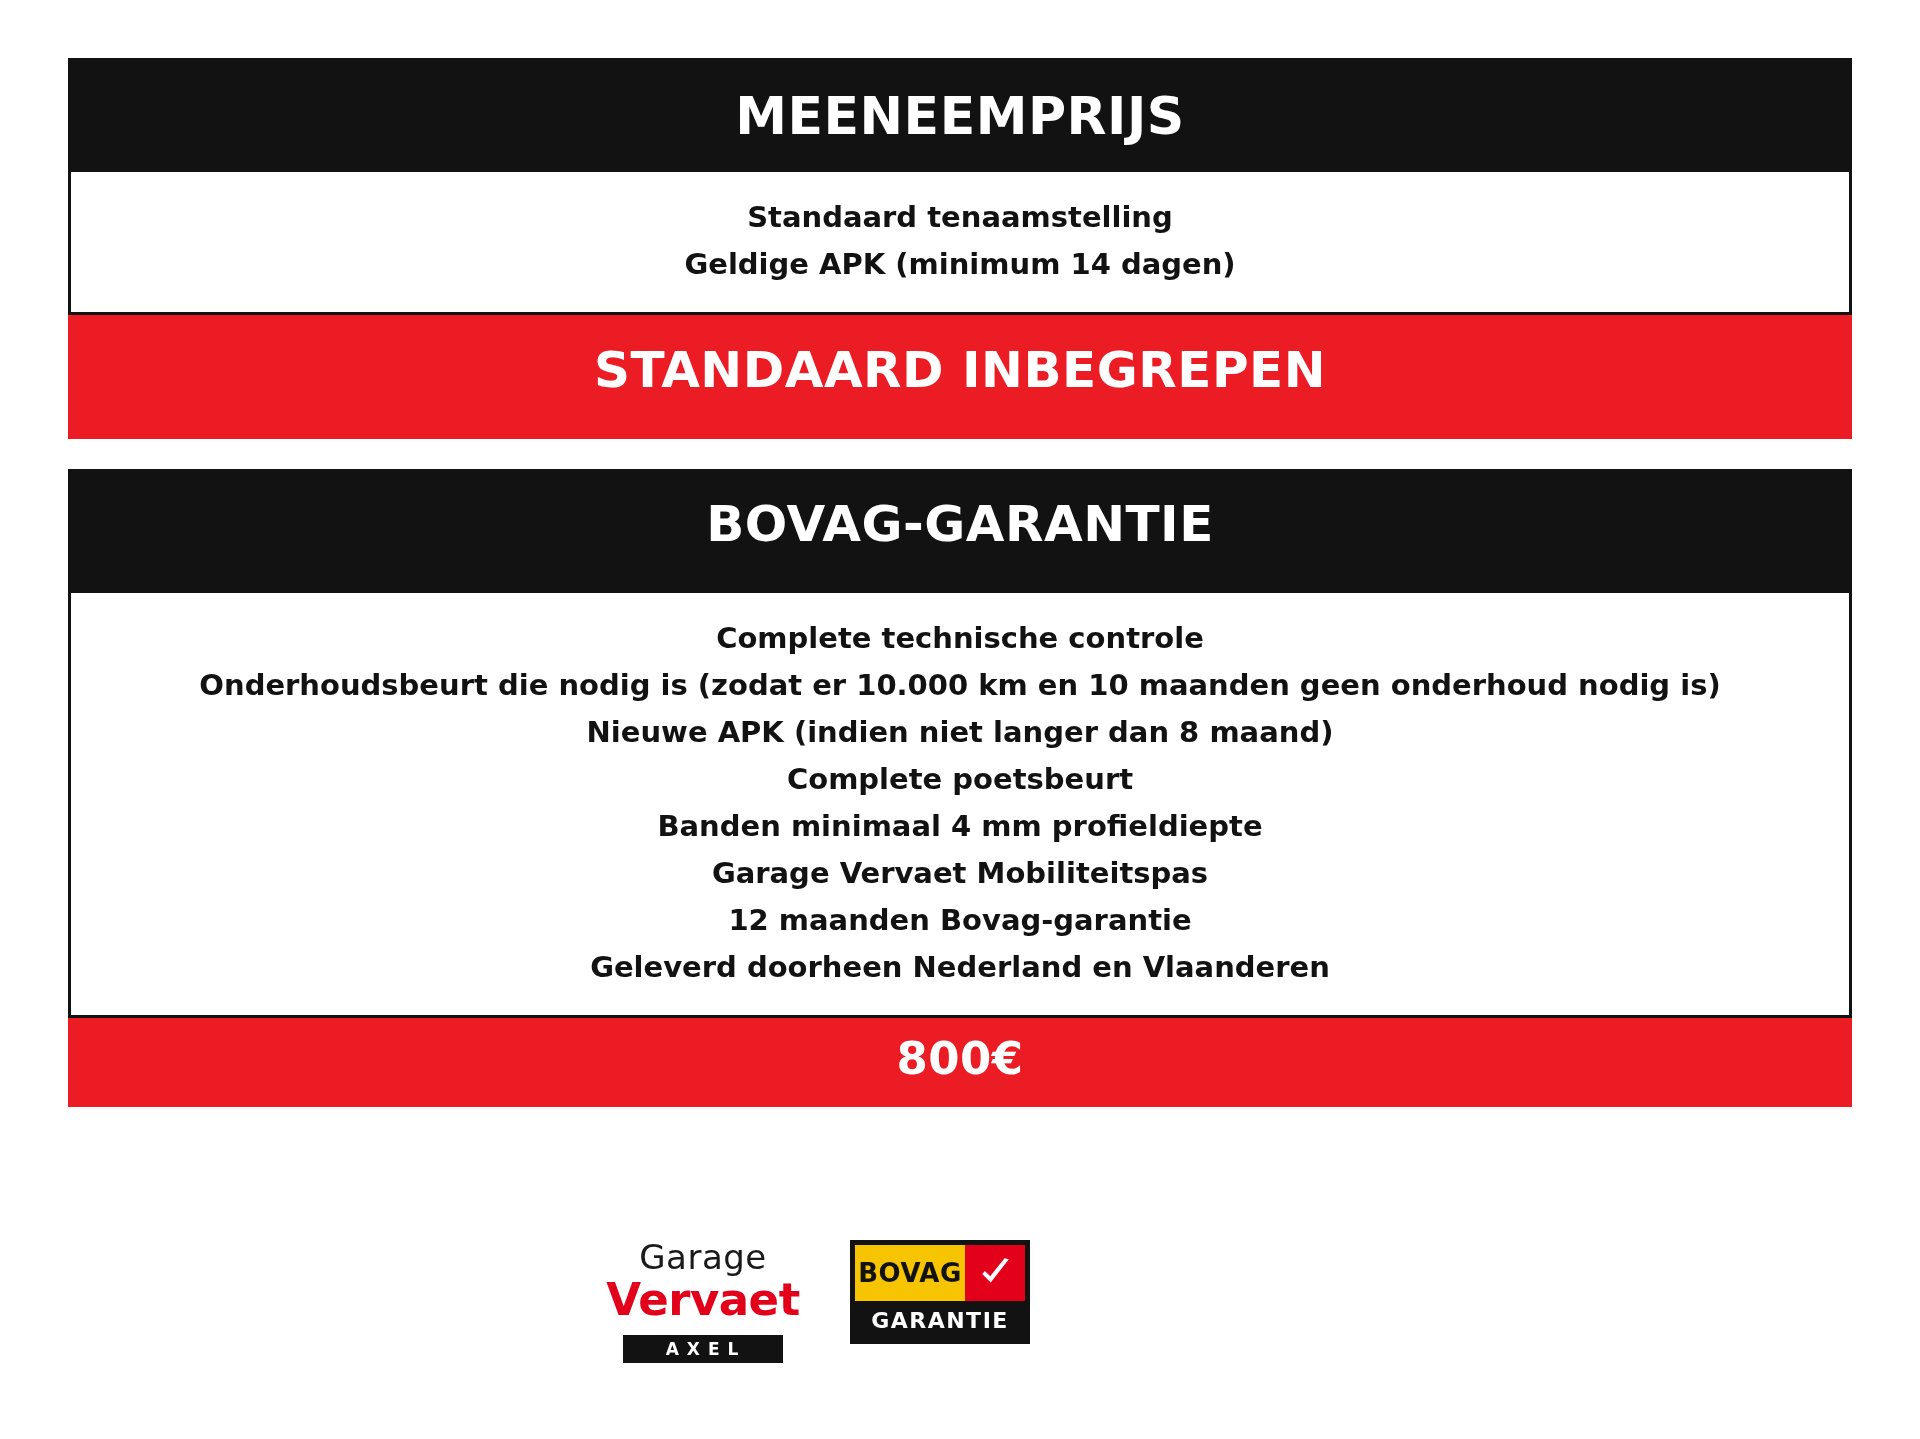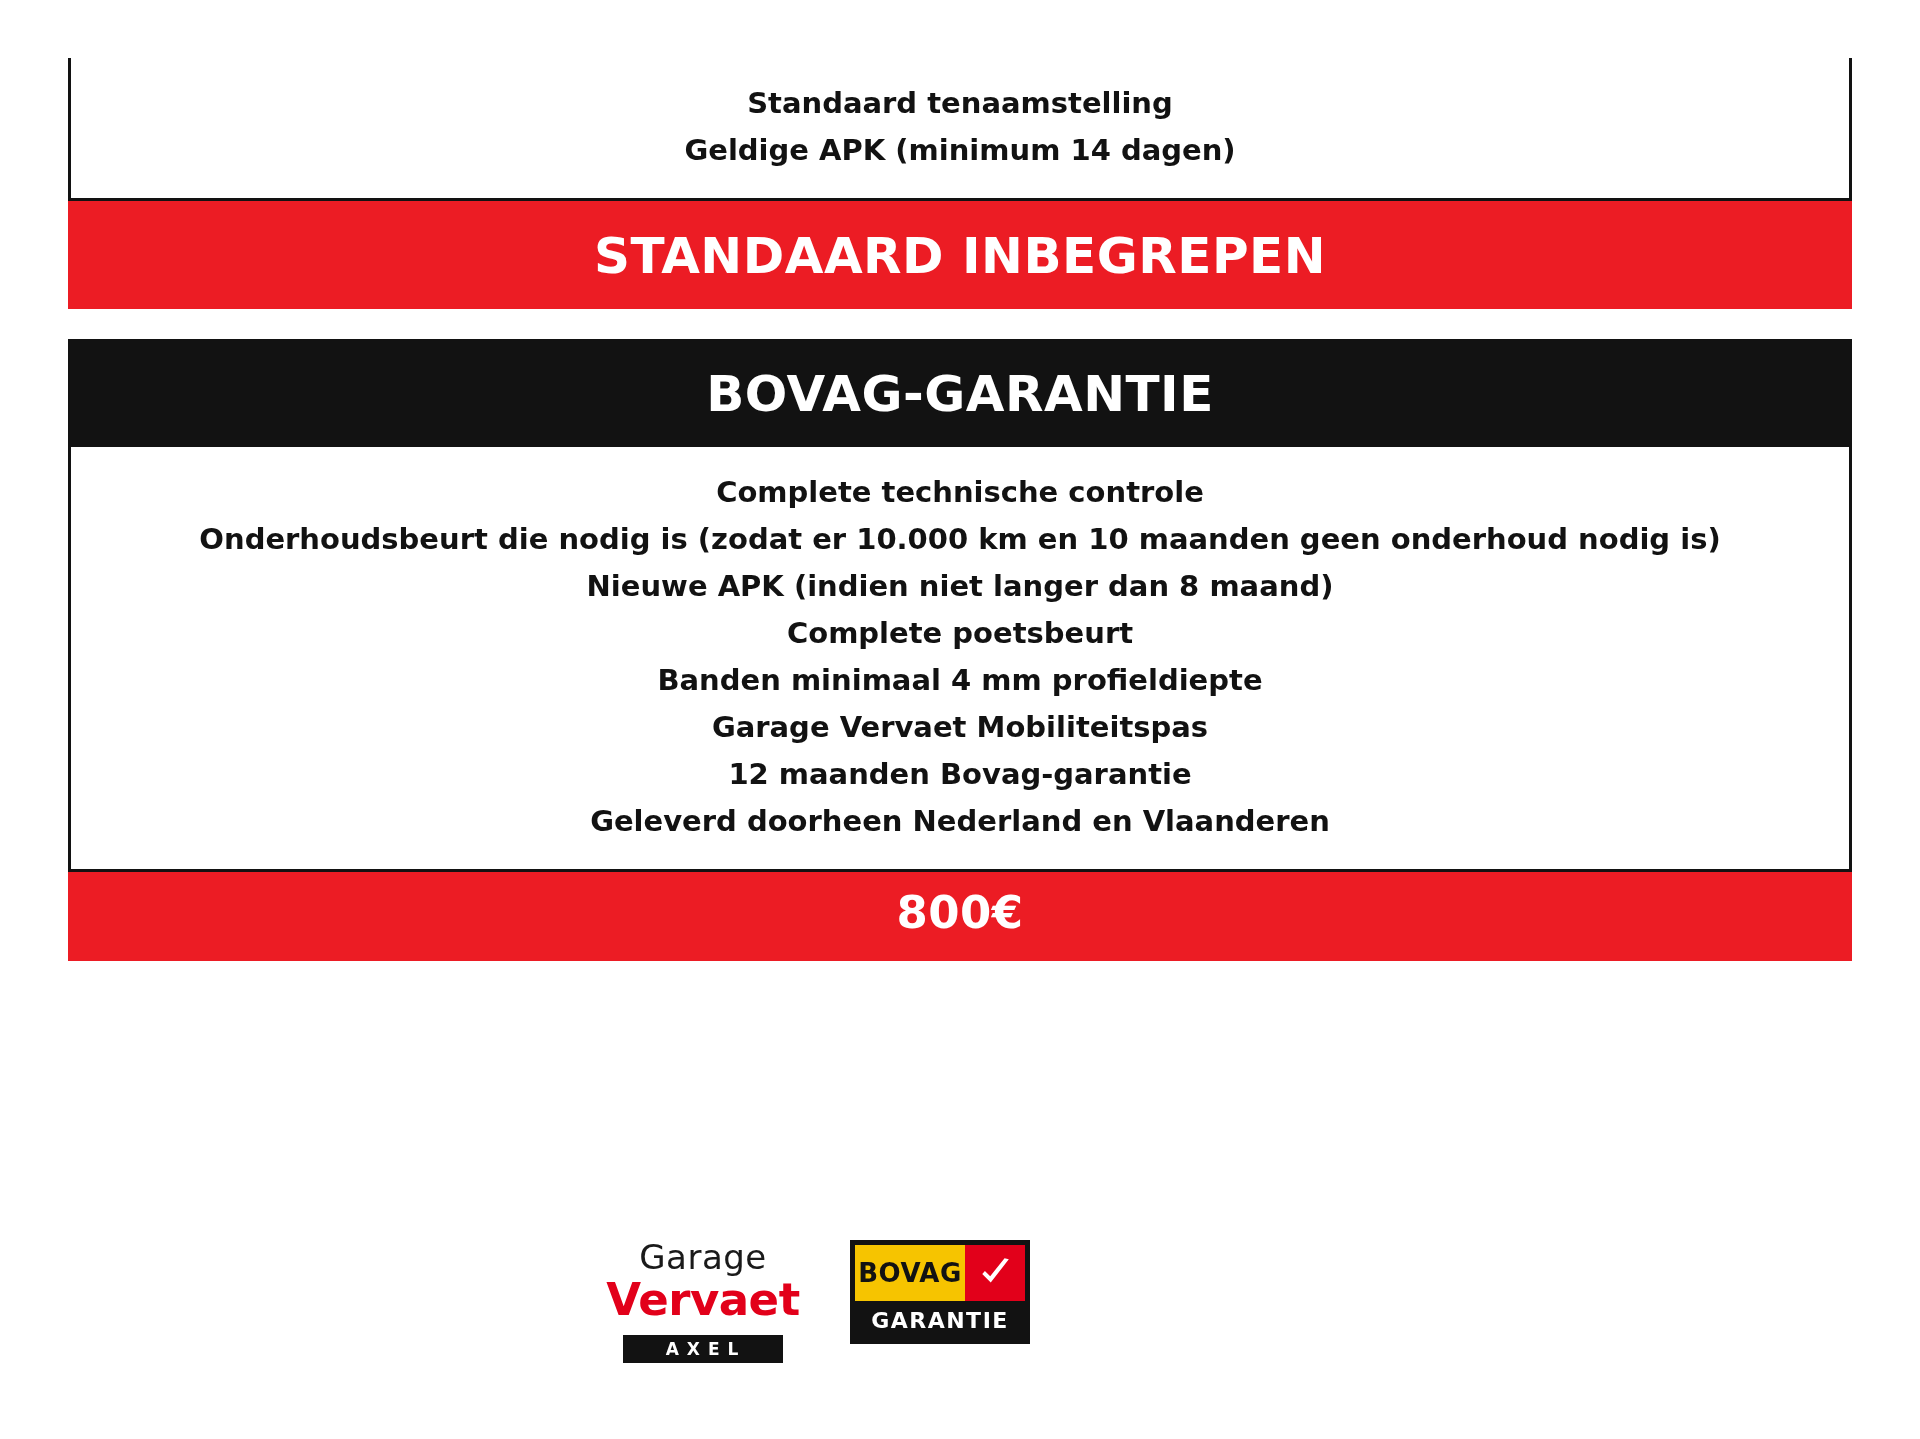--- a/index.html
+++ b/index.html
@@ -49,21 +49,21 @@
   .title-lg {
     font-size: 52px;
     font-weight: 700;
     line-height: 1.0;
     padding: 32px 10px 30px 10px;
   }
   .title-md {
     font-size: 50px;
     font-weight: 700;
     line-height: 1.0;
-    padding: 30px 10px 28px 10px;
+    padding: 30px 10px 44px 10px;
   }
   .title-price {
     font-size: 45px;
     font-weight: 700;
     line-height: 1.0;
     padding: 18px 10px 26px 10px;
   }
 
   .body-block {
     background: #ffffff;
@@ -179,20 +179,21 @@
     letter-spacing: 1.5px;
   }
 </style>
 </head>
 <body>
 
 <div class="page">
 
   <div class="sheet">
 
+    <div class="band band-black title-lg">MEENEEMPRIJS</div>
 
     <div class="body-block">
       <div class="body-line">Standaard tenaamstelling</div>
       <div class="body-line">Geldige APK (minimum 14 dagen)</div>
     </div>
 
     <div class="band band-red title-md">STANDAARD INBEGREPEN</div>
 
     <div class="gap-md"></div>
 

